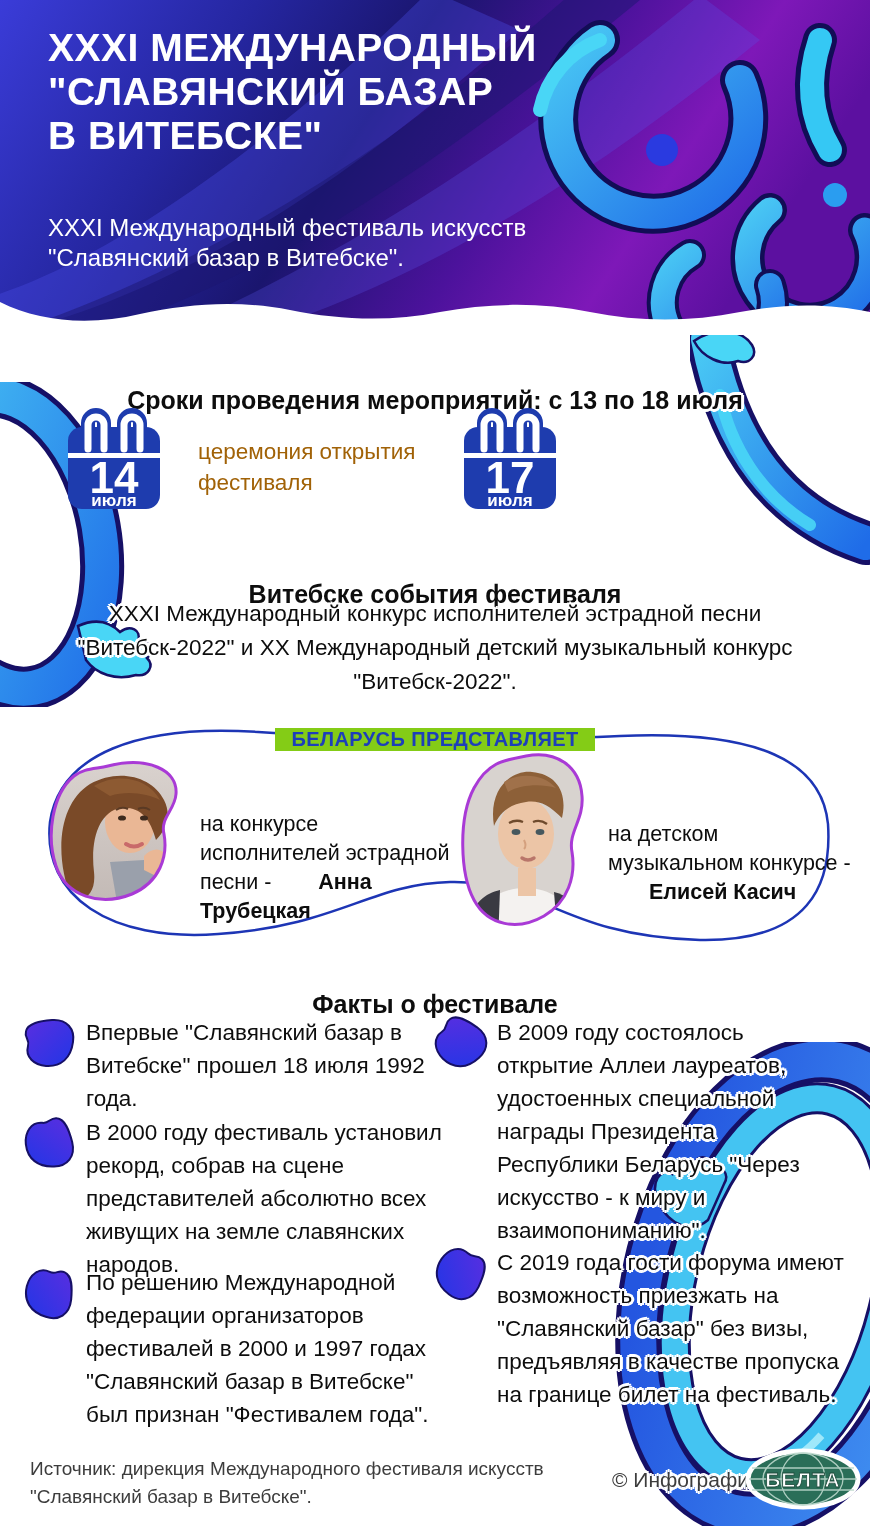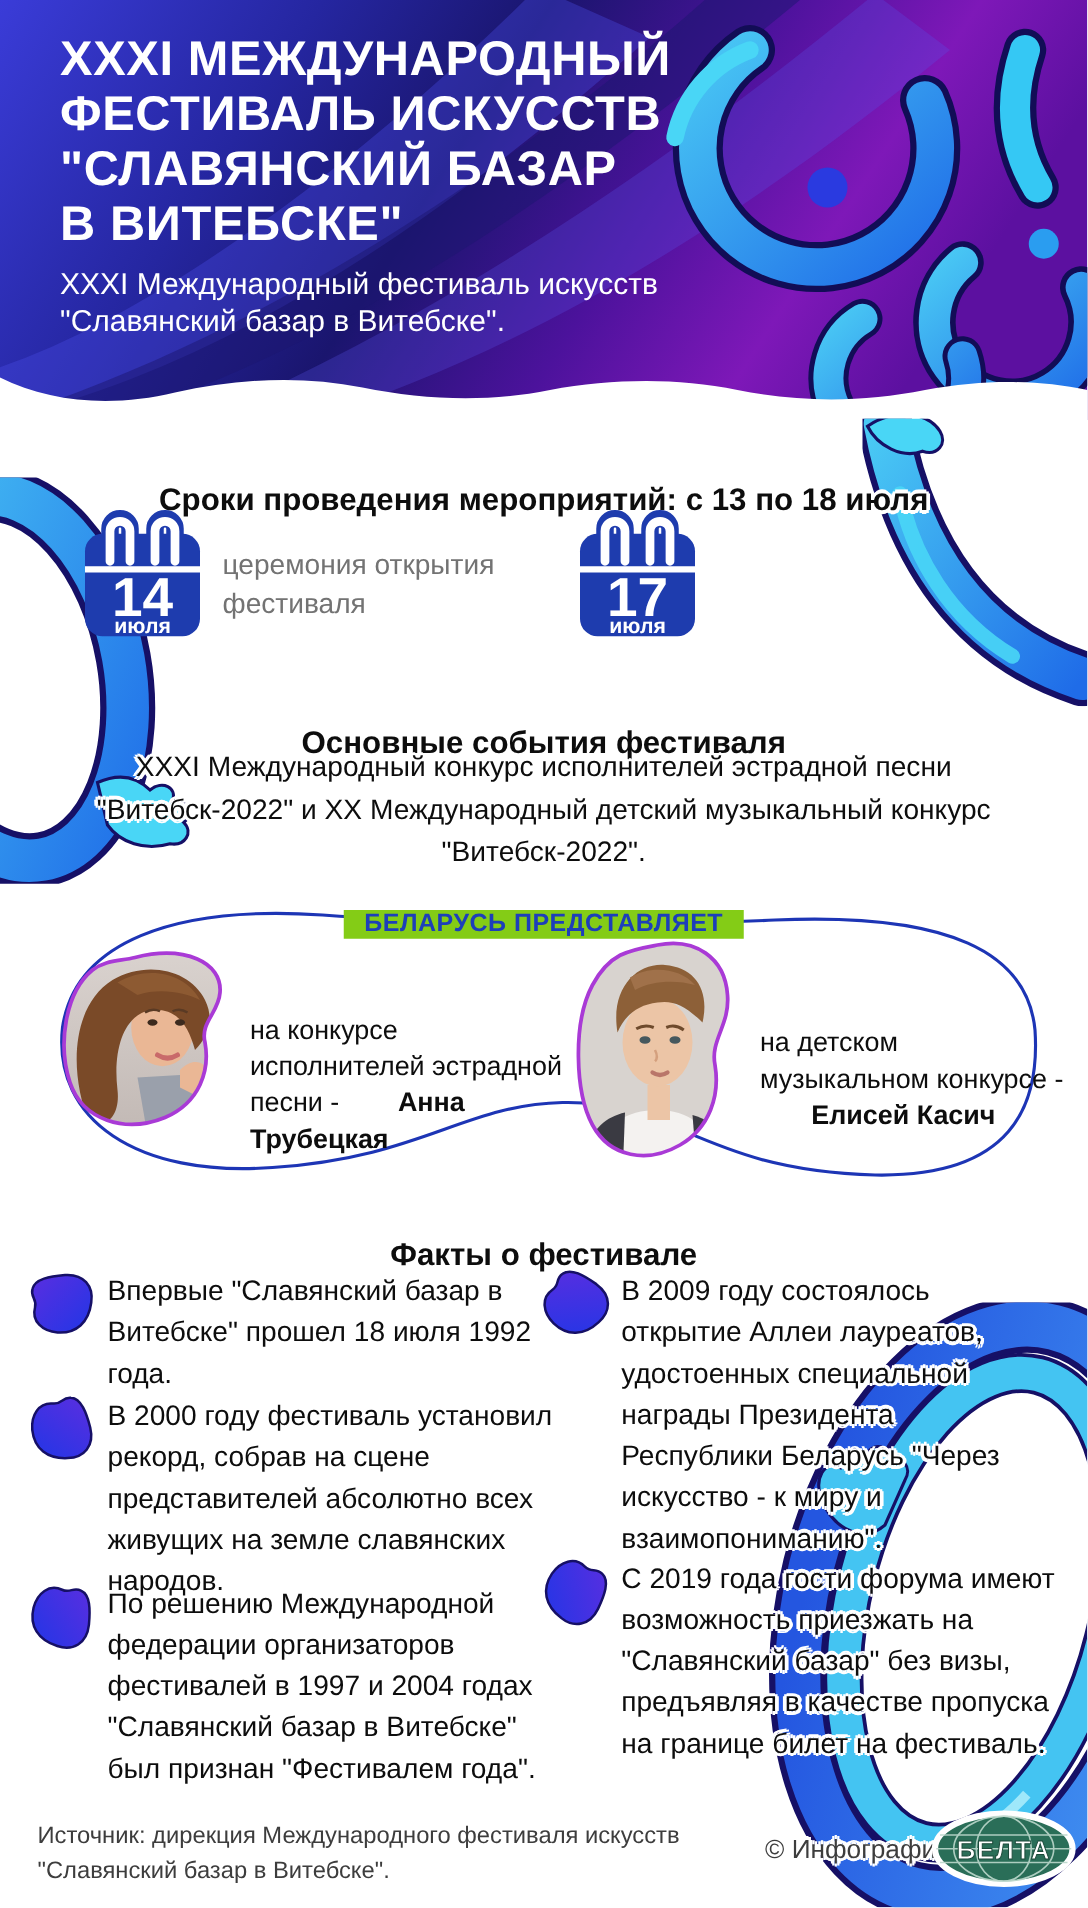--- a/index.html
+++ b/index.html
@@ -19,21 +19,21 @@
     font-size:24px;line-height:30px;}
 
   
   .section-heading{position:absolute;left:0;right:0;text-align:center;font-weight:700;
     font-size:25px;color:#0d0d0d;z-index:2;margin-top:28px;}
   .halo{text-shadow:-2px -2px 0 #fff,2px -2px 0 #fff,-2px 2px 0 #fff,2px 2px 0 #fff,
     0 -3px 0 #fff,0 3px 0 #fff,-3px 0 0 #fff,3px 0 0 #fff;}
 
   
   .cal{position:absolute;width:96px;height:108px;z-index:2;}
-  .cal-label{position:absolute;font-size:22.5px;line-height:31px;color:#737373;z-index:2;}
+  .cal-label{position:absolute;font-size:22.5px;line-height:31px;color:#a16207;z-index:2;margin-left:20px;}
 
   
   .events-text{position:absolute;left:65px;top:574px;width:740px;text-align:center;
     font-size:22.5px;line-height:34px;color:#0d0d0d;z-index:2;}
 
   
   .rep-heading{position:absolute;left:0;right:0;top:728px;text-align:center;z-index:3;}
   .rep-heading span{display:inline-block;background:#84cc16;padding:0 16px;color:#1d3fba;
     font-weight:700;font-size:20px;letter-spacing:.4px;}
   .rep-text{position:absolute;font-size:21.5px;line-height:29px;color:#0d0d0d;z-index:3;}
@@ -104,21 +104,20 @@
         <circle cx="662" cy="150" r="16" fill="#2a3ae0"></circle>
         <circle cx="835" cy="195" r="12" fill="#2a9df0"></circle>
       </g>
 
       <path d="M0,302 C 40,322 90,326 140,314 C 190,303 240,300 290,310 C 340,320 390,322 440,312
                C 490,303 540,302 590,312 C 640,322 690,322 740,312 C 790,303 830,304 870,312
                L870,338 L0,338 Z" fill="#ffffff"></path>
     </svg>
     <div class="header-title">
       <div>XXXI МЕЖДУНАРОДНЫЙ</div>
-      <div>ФЕСТИВАЛЬ ИСКУССТВ</div>
       <div>"СЛАВЯНСКИЙ БАЗАР</div>
       <div>В ВИТЕБСКЕ"</div>
     </div>
     <div class="header-subtitle">
       <div>XXXI Международный фестиваль искусств</div>
       <div>"Славянский базар в Витебске".</div>
     </div>
   </div>
 
   <svg class="decor" style="left:-62px;top:382px" width="235" height="325" viewBox="0 0 235 325">
@@ -168,21 +167,21 @@
     <path d="M22,32 L22,20 A 8,8 0 0 1 38,20 L38,32" fill="none" stroke="#1e3cae" stroke-width="14" stroke-linecap="round"></path>
     <path d="M58,32 L58,20 A 8,8 0 0 1 74,20 L74,32" fill="none" stroke="#1e3cae" stroke-width="14" stroke-linecap="round"></path>
     <rect x="2" y="24" width="92" height="82" rx="14" fill="#1e3cae"></rect>
     <rect x="2" y="50" width="92" height="5" fill="#ffffff"></rect>
     <path d="M22,46 L22,22 A 8,8 0 0 1 38,22 L38,46" fill="none" stroke="#ffffff" stroke-width="7" stroke-linecap="round"></path>
     <path d="M58,46 L58,22 A 8,8 0 0 1 74,22 L74,46" fill="none" stroke="#ffffff" stroke-width="7" stroke-linecap="round"></path>
     <text x="48" y="90" text-anchor="middle" font-size="44" font-weight="bold" fill="#ffffff">17</text>
     <text x="48" y="103" text-anchor="middle" font-size="17" font-weight="bold" fill="#ffffff">июля</text>
   </svg>
 
-  <h2 class="section-heading" style="top:552px">Основные события фестиваля</h2>
+  <h2 class="section-heading" style="top:552px">Витебске события фестиваля</h2>
   <p class="events-text halo">XXXI Международный конкурс исполнителей эстрадной песни "Витебск-2022" и XX Международный детский музыкальный конкурс "Витебск-2022".</p>
 
   <svg class="decor" style="left:18px;top:712px;z-index:2" width="834" height="248" viewBox="0 0 834 248">
     <path d="M 240,20 C 120,12 42,42 32,110 C 24,184 92,230 200,222 C 320,214 352,172 432,170
              C 522,168 542,224 682,228 C 792,230 814,172 810,112 C 804,50 742,18 602,24
              C 522,28 320,26 240,20 Z" fill="none" stroke="#1d35b5" stroke-width="2.5"></path>
   </svg>
   <div class="rep-heading">
     <span>БЕЛАРУСЬ ПРЕДСТАВЛЯЕТ</span>
   </div>
@@ -261,21 +260,21 @@
     <svg class="blob" style="transform:rotate(80deg)" width="54" height="50" viewBox="0 0 54 50">
       <path d="M 30,2 C 45,1 53,11 51,24 C 49,40 39,49 24,48 C 12,47 3,39 6,28 C 8,21 2,20 4,13 C 6,5 18,3 30,2 Z" fill="url(#fbg)" stroke="#161066" stroke-width="2"></path>
     </svg>
     <p>В 2000 году фестиваль установил рекорд, собрав на сцене представителей абсолютно всех живущих на земле славянских народов.</p>
   </div>
 
   <div class="fact" style="left:86px;top:1266px;width:355px">
     <svg class="blob" style="transform:rotate(100deg)" width="54" height="50" viewBox="0 0 54 50">
       <path d="M 30,2 C 45,1 53,11 51,24 C 49,40 39,49 24,48 C 12,47 3,39 6,28 C 8,21 2,20 4,13 C 6,5 18,3 30,2 Z" fill="url(#fbg)" stroke="#161066" stroke-width="2"></path>
     </svg>
-    <p>По решению Международной федерации организаторов фестивалей в 1997 и 2004 годах "Славянский базар в Витебске" был признан "Фестивалем года".</p>
+    <p>По решению Международной федерации организаторов фестивалей в 2000 и 1997 годах "Славянский базар в Витебске" был признан "Фестивалем года".</p>
   </div>
 
   <div class="fact halo" style="left:497px;top:1016px;width:322px">
     <svg class="blob" style="transform:rotate(40deg)" width="54" height="50" viewBox="0 0 54 50">
       <path d="M 30,2 C 45,1 53,11 51,24 C 49,40 39,49 24,48 C 12,47 3,39 6,28 C 8,21 2,20 4,13 C 6,5 18,3 30,2 Z" fill="url(#fbg)" stroke="#161066" stroke-width="2"></path>
     </svg>
     <p>В 2009 году состоялось открытие Аллеи лауреатов, удостоенных специальной награды Президента Республики Беларусь "Через искусство - к миру и взаимопониманию".</p>
   </div>
 
   <div class="fact halo" style="left:497px;top:1246px;width:372px">

